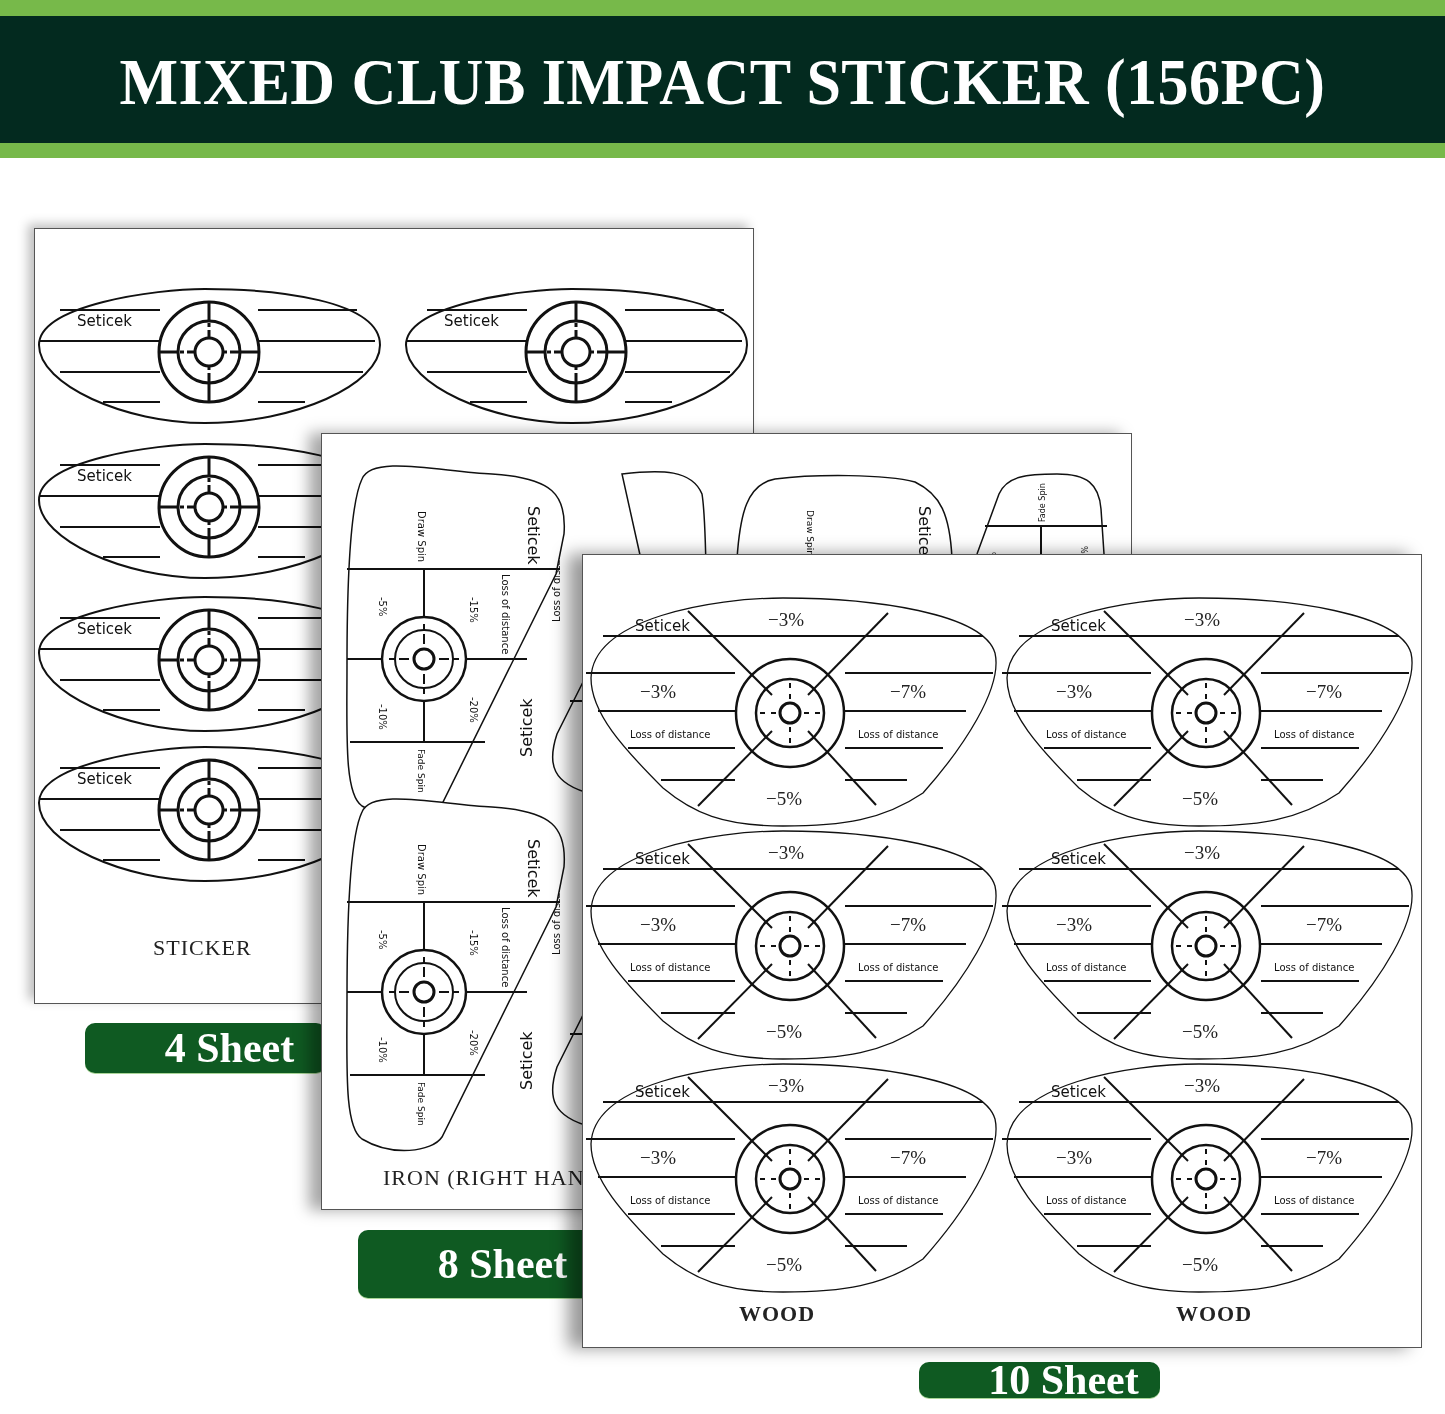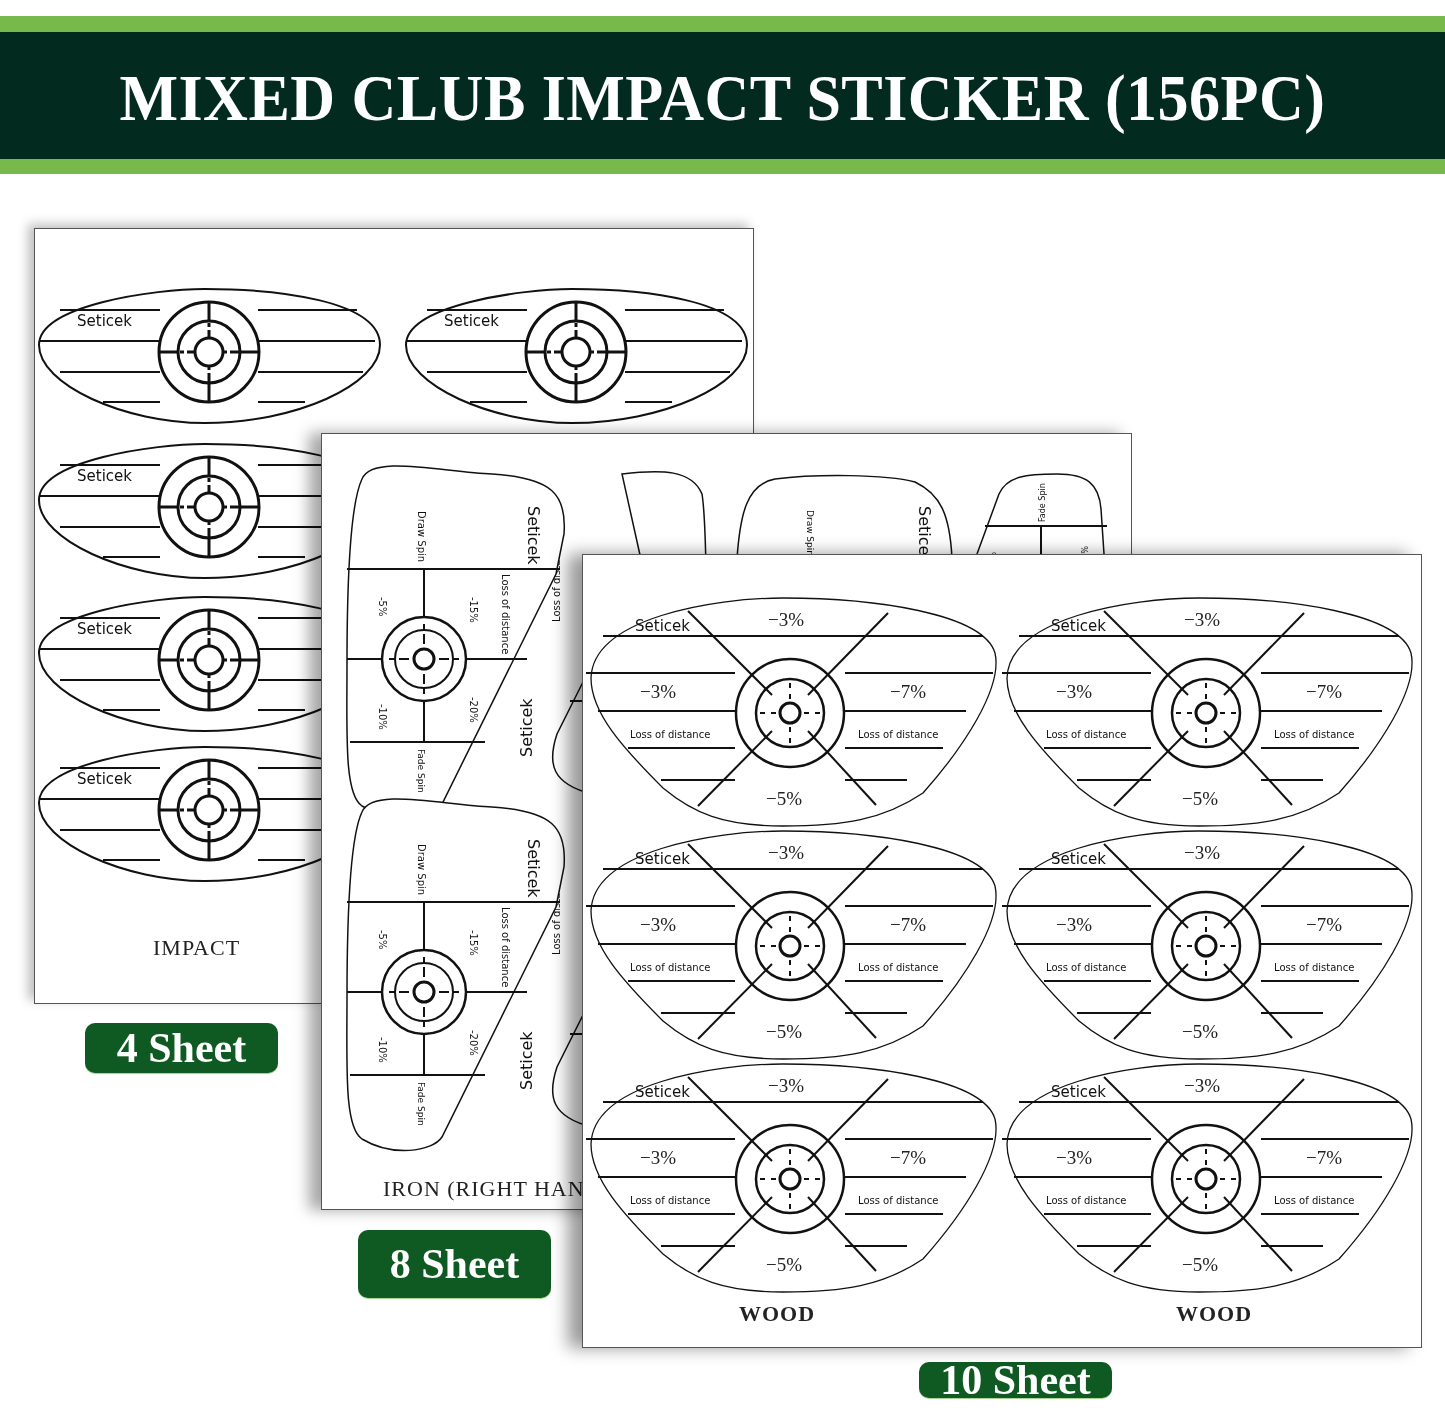--- a/index.html
+++ b/index.html
@@ -1,30 +1,30 @@
 <!DOCTYPE html>
 <html><head>
 <meta charset="utf-8">
 <style>
   html, body { margin: 0; padding: 0; background: #ffffff; }
   body { width: 1445px; height: 1414px; position: relative; overflow: hidden; font-family: "Liberation Sans", sans-serif; }
-  .banner { position: absolute; left: 0; top: 16px; width: 1445px; height: 182px; }
+  .banner { position: absolute; left: 0; top: 0; width: 1445px; height: 182px; }
   .banner .bar-top { position: absolute; left: 0; top: 0; width: 100%; height: 16px; background: #77b94a; }
   .banner .bar-mid { position: absolute; left: 0; top: 16px; width: 100%; height: 127px; background: #032a1f; display: flex; align-items: center; justify-content: center; }
   .banner .bar-bot { position: absolute; left: 0; top: 143px; width: 100%; height: 15px; background: #77b94a; }
   .banner-title { color: #ffffff; font-family: "Liberation Serif", "DejaVu Serif", serif; font-weight: bold; font-size: 66px; letter-spacing: 0.5px; transform: scaleX(0.94); white-space: nowrap; margin-top: 4px; }
 
   .sheet { position: absolute; background: #ffffff; border: 1.5px solid #555; box-sizing: border-box; }
   .sheet svg { position: absolute; left: 0; top: 0; }
   #sheet-fairway { left: 34px; top: 228px; width: 720px; height: 776px; box-shadow: -6px -4px 10px rgba(0,0,0,0.25); z-index: 1; }
   #sheet-iron { left: 321px; top: 433px; width: 811px; height: 777px; box-shadow: -12px 0 14px rgba(0,0,0,0.35); z-index: 2; }
   #sheet-wood { left: 582px; top: 554px; width: 840px; height: 794px; box-shadow: -14px 0 16px rgba(0,0,0,0.4); z-index: 3; }
 
   .sheet-label { position: absolute; font-family: "Liberation Serif", "DejaVu Serif", serif; font-size: 22px; color: #222; letter-spacing: 1px; white-space: nowrap; }
-  .badge { position: absolute; background: #0f5a22; color: #fff; border-radius: 10px; font-family: "Liberation Serif", "DejaVu Serif", serif; font-weight: bold; display: flex; align-items: center; justify-content: center; white-space: nowrap; box-shadow: 0 1px 0 #a9d597; }
+  .badge { position: absolute; background: #0f5a22; color: #fff; border-radius: 10px; font-family: "Liberation Serif", "DejaVu Serif", serif; font-weight: bold; display: flex; align-items: center; justify-content: center; white-space: nowrap; box-shadow: 0 1px 0 #a9d597; padding-left: 48px; }
   #badge-4 { left: 85px; top: 1023px; width: 193px; height: 50px; font-size: 42px; }
   #badge-8 { left: 358px; top: 1230px; width: 193px; height: 68px; font-size: 42px; }
   #badge-10 { left: 919px; top: 1362px; width: 193px; height: 36px; font-size: 42px; }
 
   .stk-text { font-family: "DejaVu Sans", sans-serif; fill: #111; }
   .stk-serif { font-family: "Liberation Serif", "DejaVu Serif", serif; fill: #222; }
 </style>
 </head>
 <body>
 
@@ -127,21 +127,21 @@
         <circle cx="174" cy="67" r="50" fill="#fff" stroke="#111" stroke-width="3"></circle>
         <circle cx="174" cy="67" r="31" fill="none" stroke="#111" stroke-width="3"></circle>
         <circle cx="174" cy="67" r="14" fill="none" stroke="#111" stroke-width="3"></circle>
         <line x1="174" y1="17" x2="174" y2="53" stroke="#111" stroke-width="3" stroke-dasharray="18,3,4,3"></line>
         <line x1="174" y1="81" x2="174" y2="117" stroke="#111" stroke-width="3" stroke-dasharray="4,3,40"></line>
         <line x1="124" y1="67" x2="160" y2="67" stroke="#111" stroke-width="3" stroke-dasharray="18,3,4,3"></line>
         <line x1="188" y1="67" x2="224" y2="67" stroke="#111" stroke-width="3" stroke-dasharray="4,3,40"></line>
         <text x="42" y="41" font-size="15" class="stk-text">Seticek</text>
       </g>
     </svg>
-  <span class="sheet-label" style="left:118px; top:706px;">IMPACT</span>
+  <span class="sheet-label" style="left:118px; top:706px;">STICKER</span>
 </div>
 
 <div class="sheet" id="sheet-iron">
   <svg id="svg-iron" width="811" height="777">
       <g transform="translate(180,0)">
         <path d="M120,40 C160,35 190,36 200,60 C205,90 205,200 205,330 C205,360 150,370 90,360 C50,350 45,330 55,300 L90,230 L140,130 Z" fill="#fff" stroke="#111" stroke-width="1.5"></path>
         <line x1="68" y1="267" x2="205" y2="267" stroke="#111" stroke-width="2"></line>
         <line x1="130" y1="155" x2="205" y2="155" stroke="#111" stroke-width="2"></line>
         <text x="58" y="188" font-size="10" class="stk-text" transform="rotate(-90 58 188)">Loss of distance</text>
         <text x="30" y="323" font-size="16" class="stk-text" transform="rotate(-90 30 323)">Seticek</text>
@@ -212,21 +212,21 @@
         <text x="206" y="72" font-size="16" class="stk-text" transform="rotate(90 206 72)" font-weight="normal">Seticek</text>
         <text x="96" y="77" font-size="10" class="stk-text" transform="rotate(90 96 77)" font-weight="normal">Draw Spin</text>
         <text x="96" y="315" font-size="9" class="stk-text" transform="rotate(90 96 315)" font-weight="normal">Fade Spin</text>
         <text x="180" y="140" font-size="10" class="stk-text" transform="rotate(90 180 140)" font-weight="normal">Loss of distance</text>
         <text x="57" y="163" font-size="10" class="stk-text" transform="rotate(90 57 163)" font-weight="normal">-5%</text>
         <text x="148" y="163" font-size="10" class="stk-text" transform="rotate(90 148 163)" font-weight="normal">-15%</text>
         <text x="57" y="270" font-size="10" class="stk-text" transform="rotate(90 57 270)" font-weight="normal">-10%</text>
         <text x="148" y="263" font-size="10" class="stk-text" transform="rotate(90 148 263)" font-weight="normal">-20%</text>
       </g>
     </svg>
-  <span class="sheet-label" style="left:61px; top:731px;margin-top:11px;">IRON (RIGHT HAN</span>
+  <span class="sheet-label" style="left:61px; top:731px;">IRON (RIGHT HAN</span>
 </div>
 
 <div class="sheet" id="sheet-wood">
   <svg id="svg-wood" width="840" height="794">
       <g transform="translate(0,43)">
         <path d="M8,80 C10,20 130,0 200,0 C290,0 400,15 412,55 C420,90 380,150 340,195 C300,222 260,228 200,228 C140,228 110,215 80,190 C40,150 8,115 8,80 Z" fill="#fff" stroke="#111" stroke-width="1.3"></path>
         <line x1="20" y1="38" x2="400" y2="38" stroke="#111" stroke-width="2"></line>
         <line x1="3" y1="75" x2="152" y2="75" stroke="#111" stroke-width="2"></line>
         <line x1="262" y1="75" x2="410" y2="75" stroke="#111" stroke-width="2"></line>
         <line x1="15" y1="113" x2="152" y2="113" stroke="#111" stroke-width="2"></line>

